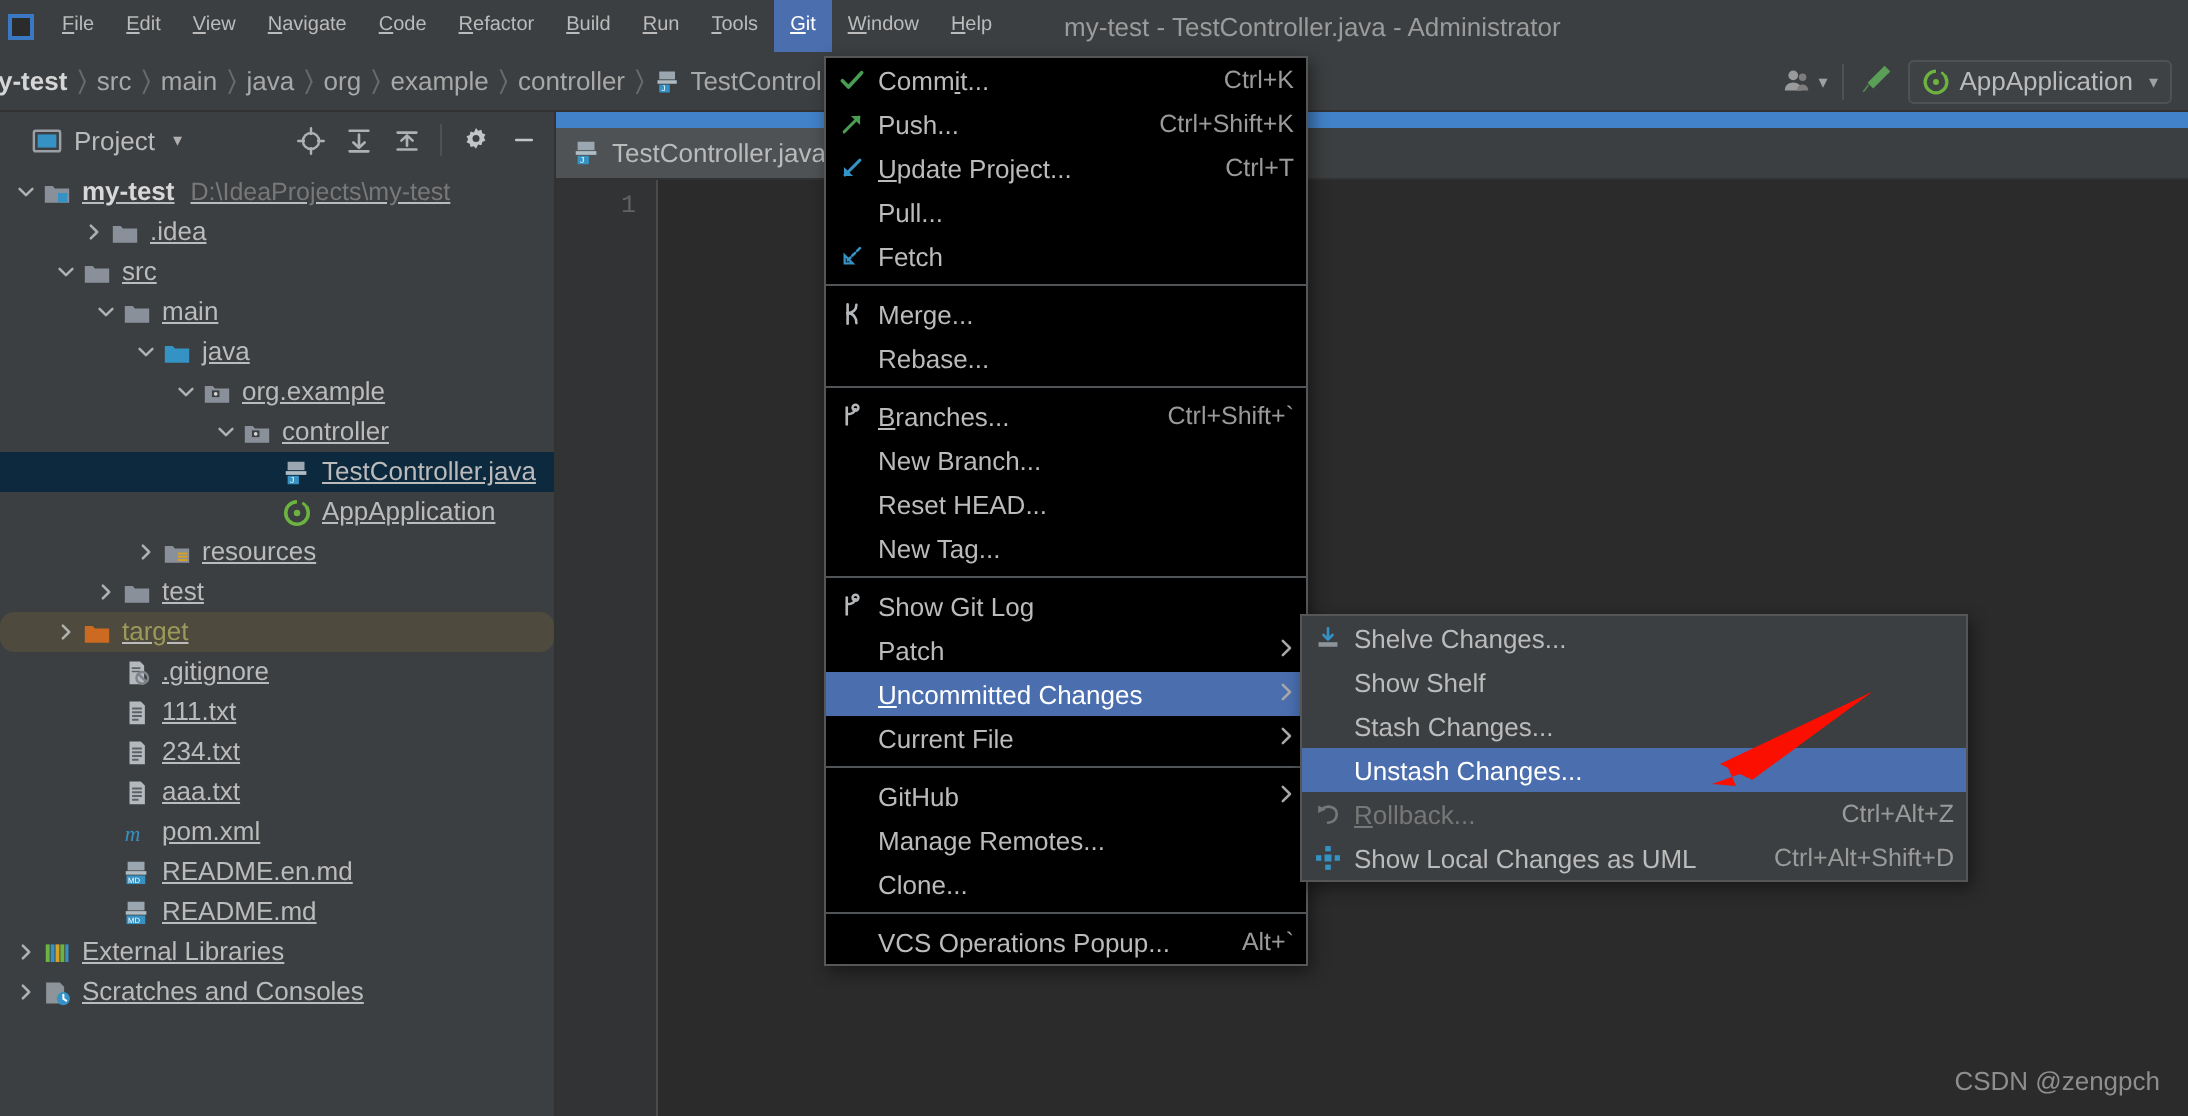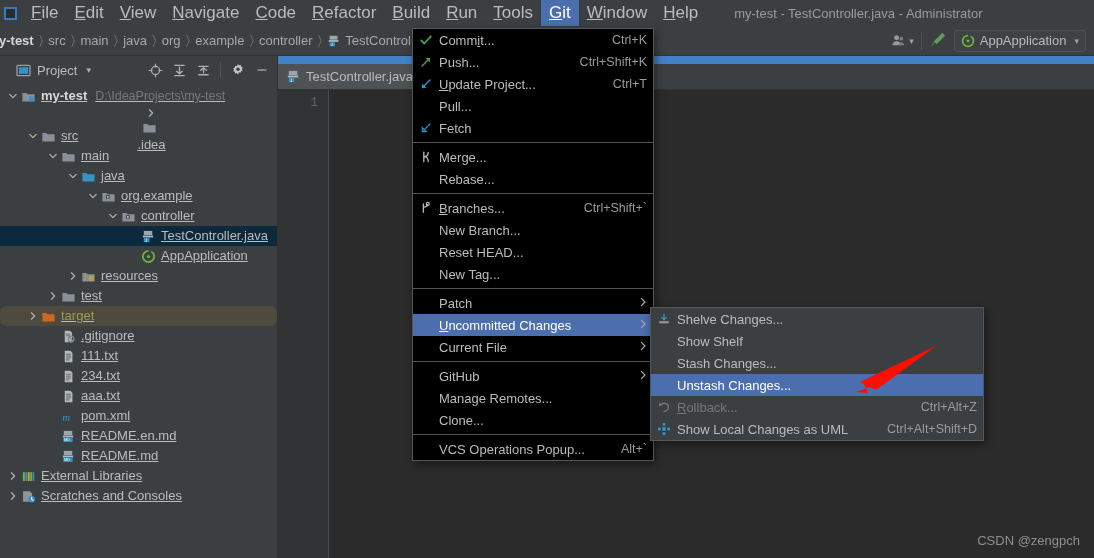--- a/index.html
+++ b/index.html
@@ -16,21 +16,21 @@
     position:absolute; left:0; top:0; width:1094px; height:26px;
     background:#3c3f41; display:flex; align-items:center;
   }
   #app-badge {
     width:13px; height:13px; margin-left:4px; margin-right:6px;
     background:#2b2b2b; border:2px solid #3a78c3; flex:none;
   }
   .menubar { display:flex; align-items:center; height:26px; }
   .menu-top {
     padding:0 8px; height:26px; line-height:26px; color:#bbbbbb;
-    font-size:17px; white-space:nowrap; cursor:default;
+    font-size:10px; white-space:nowrap; cursor:default;
   }
   .menu-top u { text-decoration:underline; }
   .menu-top.active { background:#4b6eaf; color:#ffffff; }
   #window-title {
     margin-left:28px; color:#9b9b9b; font-size:13px; white-space:nowrap;
   }
 
   
   #navbar {
     position:absolute; left:0; top:26px; width:1094px; height:30px;
@@ -305,21 +305,21 @@
         </span>
         <span class="ico">
           <svg width="15" height="15" viewBox="0 0 16 16">
             <path d="M1.5 4.2h4.2l1.2 1.4h7.6v7.6H1.5z" fill="#8a9099"></path>
             <rect x="8.5" y="8" width="5" height="5" fill="#3592c4"></rect>
           </svg>
         </span>
         <span class="lbl bold">my-test</span>
         <span class="path-hint">D:\IdeaProjects\my-test</span>
       </div>
-      <div class="row" style="padding-left: 30px; flex-direction: column;">
+      <div class="row" style="padding-left: 40px;">
         <span class="arrow">
           <svg width="10" height="10" viewBox="0 0 10 10">
             <path d="M3.4 1.8 L6.6 5 L3.4 8.2" fill="none" stroke="#b0b0b0" stroke-width="1.25" stroke-linecap="round" stroke-linejoin="round"></path>
           </svg>
         </span>
         <span class="ico">
           <svg width="15" height="15" viewBox="0 0 16 16">
             <path d="M1.5 4.2h4.2l1.2 1.4h7.6v7.6H1.5z" fill="#8a9099"></path>
           </svg>
         </span>
@@ -726,20 +726,30 @@
     <div class="mi">
       <span class="mico"></span>
       <span class="mtext">Reset HEAD...</span>
     </div>
     <div class="mi">
       <span class="mico"></span>
       <span class="mtext">New Tag...</span>
     </div>
     <div class="msep"></div>
     <div class="mi">
+      <span class="mico">
+        <svg width="14" height="14" viewBox="0 0 16 16">
+          <path d="M5 3.2 L5 12.8" stroke="#b4b8bb" stroke-width="1.5" stroke-linecap="round"></path>
+          <path d="M5 7 C8.4 7 10 5.4 10 3.4" fill="none" stroke="#b4b8bb" stroke-width="1.5"></path>
+          <circle cx="10" cy="3.3" r="1.7" fill="none" stroke="#b4b8bb" stroke-width="1.4"></circle>
+        </svg>
+      </span>
+      <span class="mtext">Show Git Log</span>
+    </div>
+    <div class="mi">
       <span class="mico"></span>
       <span class="mtext">Patch</span>
       <span class="marrow"><svg width="8" height="10" viewBox="0 0 8 10">
           <path d="M2.4 1.4 L6 5 L2.4 8.6" fill="none" stroke="currentColor" stroke-width="1.25" stroke-linecap="round" stroke-linejoin="round"></path>
         </svg></span>
     </div>
     <div class="mi hl">
       <span class="mico"></span>
       <span class="mtext"><u>U</u>ncommitted Changes</span>
       <span class="marrow"><svg width="8" height="10" viewBox="0 0 8 10">

